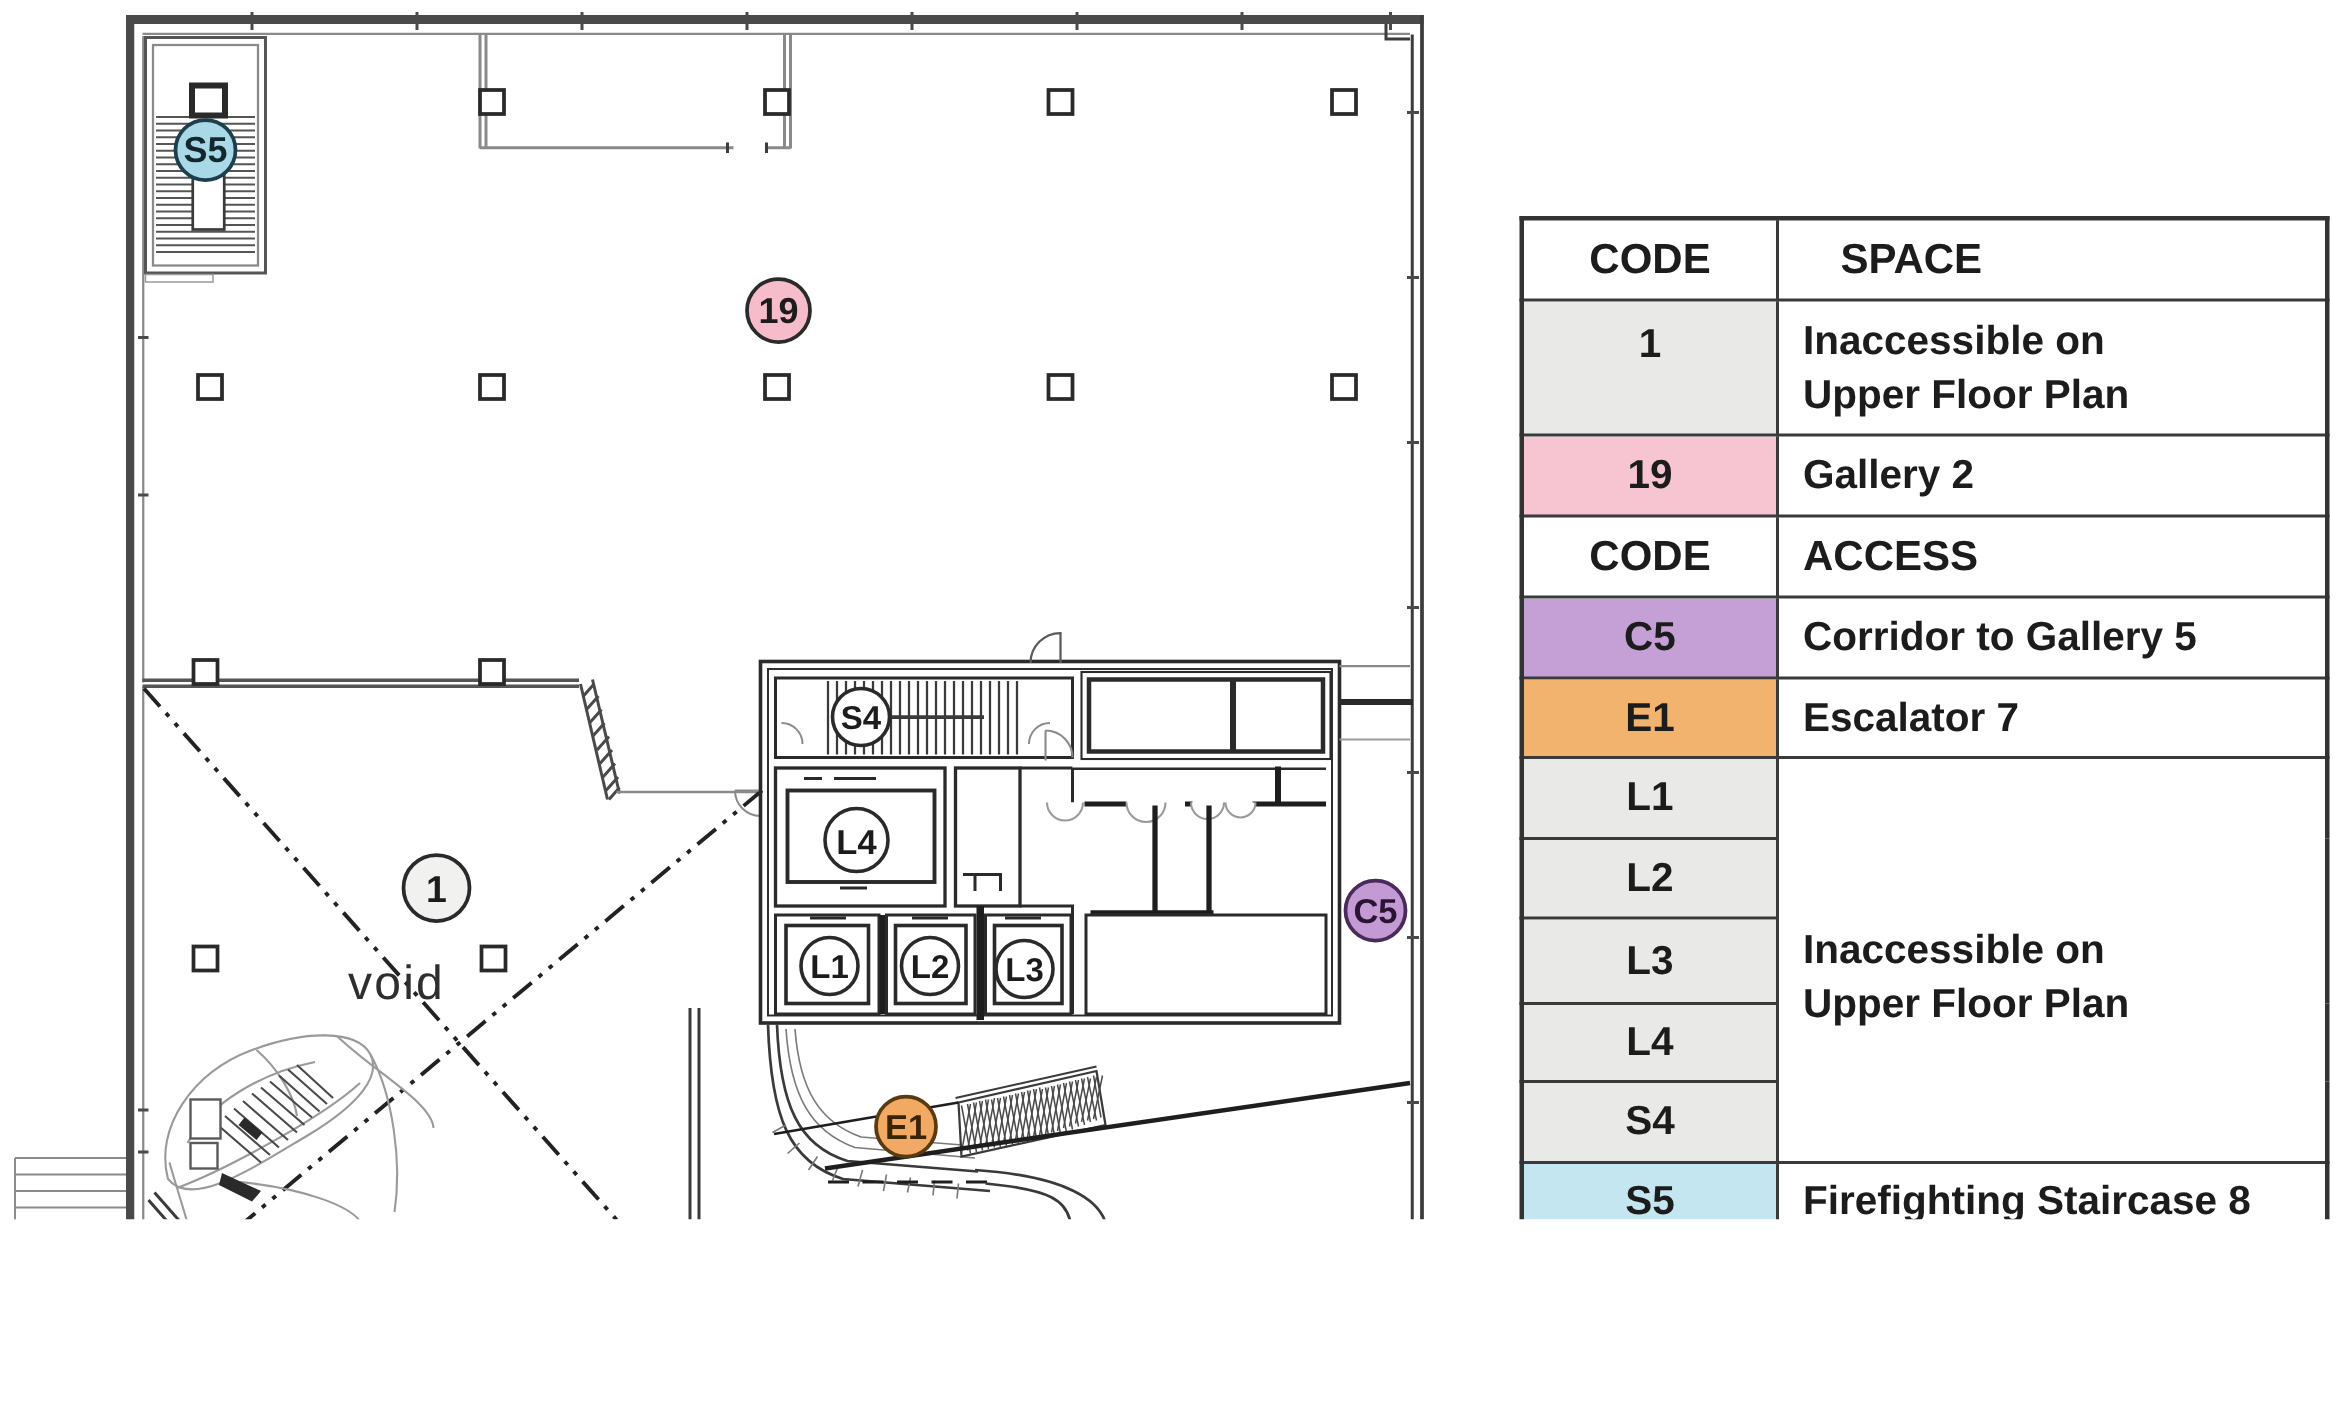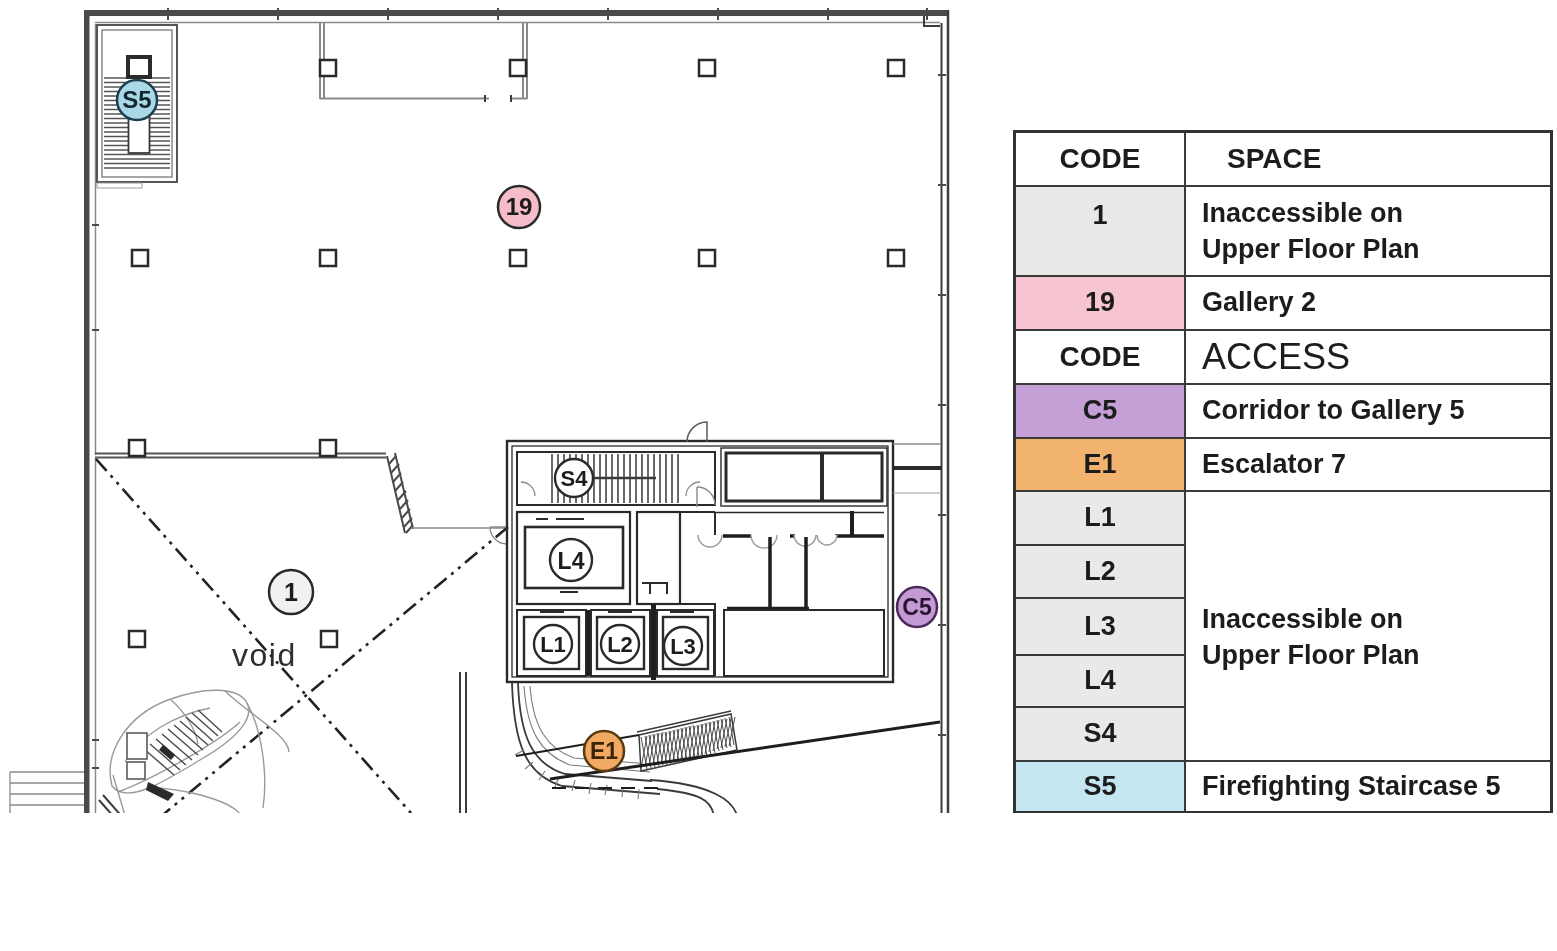--- a/index.html
+++ b/index.html
@@ -1,18 +1,18 @@
 <!DOCTYPE html>
 <html><head>
 <meta charset="utf-8">
 <style>
 html,body{margin:0;padding:0;background:#fff;}
 .page{position:relative;width:1557px;height:813px;background:#fff;font-family:"Liberation Sans",sans-serif;overflow:hidden;}
 svg{position:absolute;left:0;top:0;}
-.tbl{position:absolute;left:1013px;top:130px;width:540px;border-collapse:collapse;table-layout:fixed;color:#1c1c1c;border:3px solid #333;}
+.tbl{position:absolute;left:1013px;top:144px;width:540px;border-collapse:collapse;table-layout:fixed;color:#1c1c1c;border:3px solid #333;}
 .tbl td{border:2px solid #3a3a3a;font-size:27px;padding:0;vertical-align:middle;overflow:hidden;}
 .tbl .code{width:168px;text-align:center;font-weight:bold;}
 .tbl .desc{padding-left:16px;font-weight:bold;}
 </style>
 </head>
 <body>
 <div class="page">
 <svg width="1557" height="951" viewBox="0 0 1557 951" fill="none" stroke-linecap="butt">
 
   <g stroke="#3c3c3c">
@@ -436,21 +436,21 @@
           <td class="desc" style="line-height:36px;">Inaccessible on<br>Upper Floor Plan</td>
         </tr>
 
   <tr style="height:54px;">
           <td class="code" style="background:#f7c5d1;">19</td>
           <td class="desc">Gallery 2</td>
         </tr>
 
   <tr style="height:54px;">
           <td class="code" style="background:#fff;font-size:28px;">CODE</td>
-          <td class="desc" style="font-weight:normal;font-size:36px;margin-top:42px;">ACCESS</td>
+          <td class="desc" style="font-weight:bold;font-size:28px;margin-top:42px;">ACCESS</td>
         </tr>
 
   <tr style="height:54px;">
           <td class="code" style="background:#c5a0d6;">C5</td>
           <td class="desc">Corridor to Gallery 5</td>
         </tr>
 
   <tr style="height:53px;">
           <td class="code" style="background:#f2b36e;">E1</td>
           <td class="desc">Escalator 7</td>
@@ -474,17 +474,17 @@
   <tr style="height:52px;">
           <td class="code" style="background:#e9e9e7;">L4</td>
         </tr>
 
   <tr style="height:54px;">
           <td class="code" style="background:#e9e9e7;">S4</td>
         </tr>
 
   <tr style="height:52px;">
           <td class="code" style="background:#c4e6f1;">S5</td>
-          <td class="desc" style="font-weight:bold;">Firefighting Staircase 5</td>
+          <td class="desc" style="font-weight:bold;">Firefighting Staircase 8</td>
         </tr>
 </tbody>
     </table>
 </div>
 
 </body></html>

